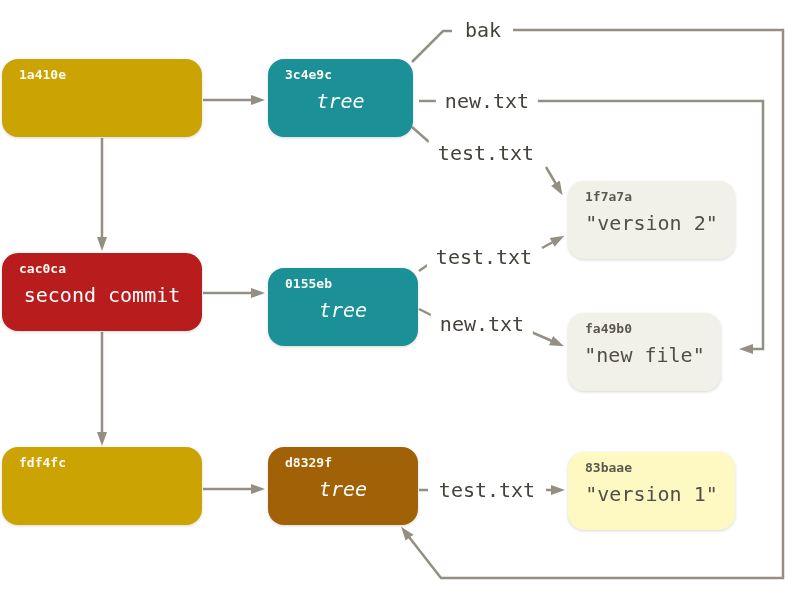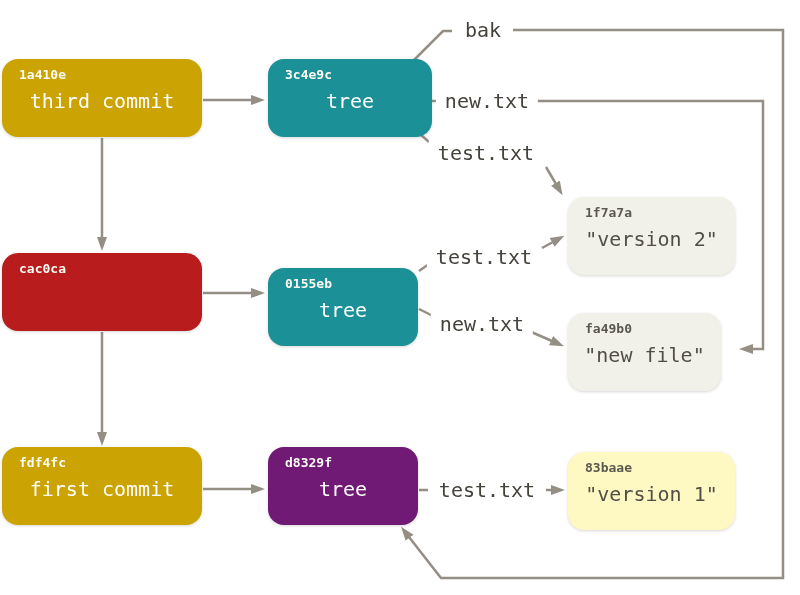--- a/index.html
+++ b/index.html
@@ -17,21 +17,21 @@
     position:absolute;top:8px;left:17px;
     font-size:13px;font-weight:bold;letter-spacing:0px;
   }
   .node .nlabel{
     position:absolute;top:30px;left:0;width:100%;
     text-align:center;font-size:20px;
   }
   .node.commit .hash{color:#fdfcf5;}
   .node.commit .nlabel{color:#ffffff;}
   .node.tree .hash{color:#fdfcf5;}
-  .node.tree .nlabel{color:#ffffff;}
+  .node.tree .nlabel{color:#ffffff;font-style:italic;}
   .node.blob .hash{color:#5b584f;}
   .node.blob .nlabel{color:#514e46;}
   .edge-label{
     position:absolute;z-index:3;transform:translate(-50%,-50%);
     background:#ffffff;color:#45423b;font-size:20px;
     padding:1px 9px;white-space:nowrap;line-height:24px;
   }
 </style>
 </head>
 <body>
@@ -59,42 +59,41 @@
         <path d="M542,248 L553,242" fill="none" stroke="#958e85" stroke-width="2.5" marker-end="url(#arrowhead)"></path>
         <path d="M419,309 L435,317" fill="none" stroke="#958e85" stroke-width="2.5"></path>
         <path d="M529,331 L552,341" fill="none" stroke="#958e85" stroke-width="2.5" marker-end="url(#arrowhead)"></path>
         <path d="M419,490 H428" fill="none" stroke="#958e85" stroke-width="2.5"></path>
         <path d="M546,490 H552" fill="none" stroke="#958e85" stroke-width="2.5" marker-end="url(#arrowhead)"></path>
       </g>
   </svg>
   <div id="node-layer">
       <div class="node commit" style="left: 2px; top: 59px; width: 200px; height: 78px; background: rgb(203, 163, 3);">
         <div class="hash">1a410e</div>
-        <div class="nlabel">third commit</div>
       </div>
       <div class="node commit" style="left: 2px; top: 253px; width: 200px; height: 78px; background: #b91c1c;">
         <div class="hash">cac0ca</div>
+        <div class="nlabel">second commit</div>
       </div>
       <div class="node commit" style="left: 2px; top: 447px; width: 200px; height: 78px; background: rgb(203, 163, 3);">
         <div class="hash">fdf4fc</div>
-        <div class="nlabel">first commit</div>
       </div>
-      <div class="node tree" style="left: 268px; top: 59px; width: 164px; height: 78px; background: rgb(27, 144, 150);">
+      <div class="node tree" style="left: 268px; top: 59px; width: 145px; height: 78px; background: rgb(27, 144, 150);">
         <div class="hash">3c4e9c</div>
         <div class="nlabel">tree</div>
       </div>
       <div class="node tree" style="left: 268px; top: 253px; width: 150px; height: 78px; background: rgb(27, 144, 150); margin-top: 15px;">
         <div class="hash">0155eb</div>
         <div class="nlabel">tree</div>
       </div>
-      <div class="node tree" style="left: 268px; top: 447px; width: 150px; height: 78px; background: #701a75;">
+      <div class="node tree" style="left: 268px; top: 447px; width: 150px; height: 78px; background: #a16207;">
         <div class="hash">d8329f</div>
         <div class="nlabel">tree</div>
       </div>
-      <div class="node blob" style="left: 568px; top: 197px; width: 167px; height: 78px; background: rgb(242, 241, 233);">
+      <div class="node blob" style="left: 568px; top: 181px; width: 167px; height: 78px; background: rgb(242, 241, 233);">
         <div class="hash">1f7a7a</div>
         <div class="nlabel">"version 2"</div>
       </div>
       <div class="node blob" style="left: 568px; top: 313px; width: 153px; height: 78px; background: rgb(242, 241, 233);">
         <div class="hash">fa49b0</div>
         <div class="nlabel">"new file"</div>
       </div>
       <div class="node blob" style="left: 568px; top: 452px; width: 167px; height: 78px; background: #fef9c3;">
         <div class="hash">83baae</div>
         <div class="nlabel">"version 1"</div>

